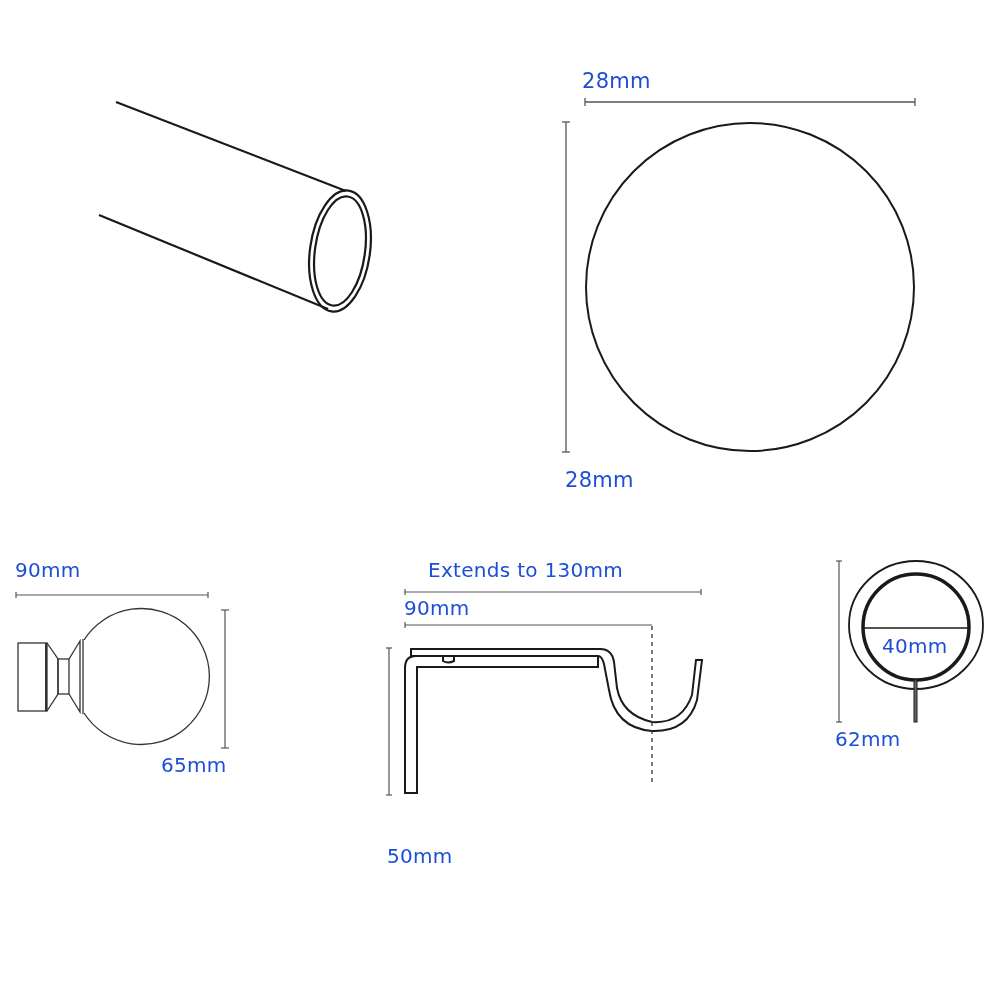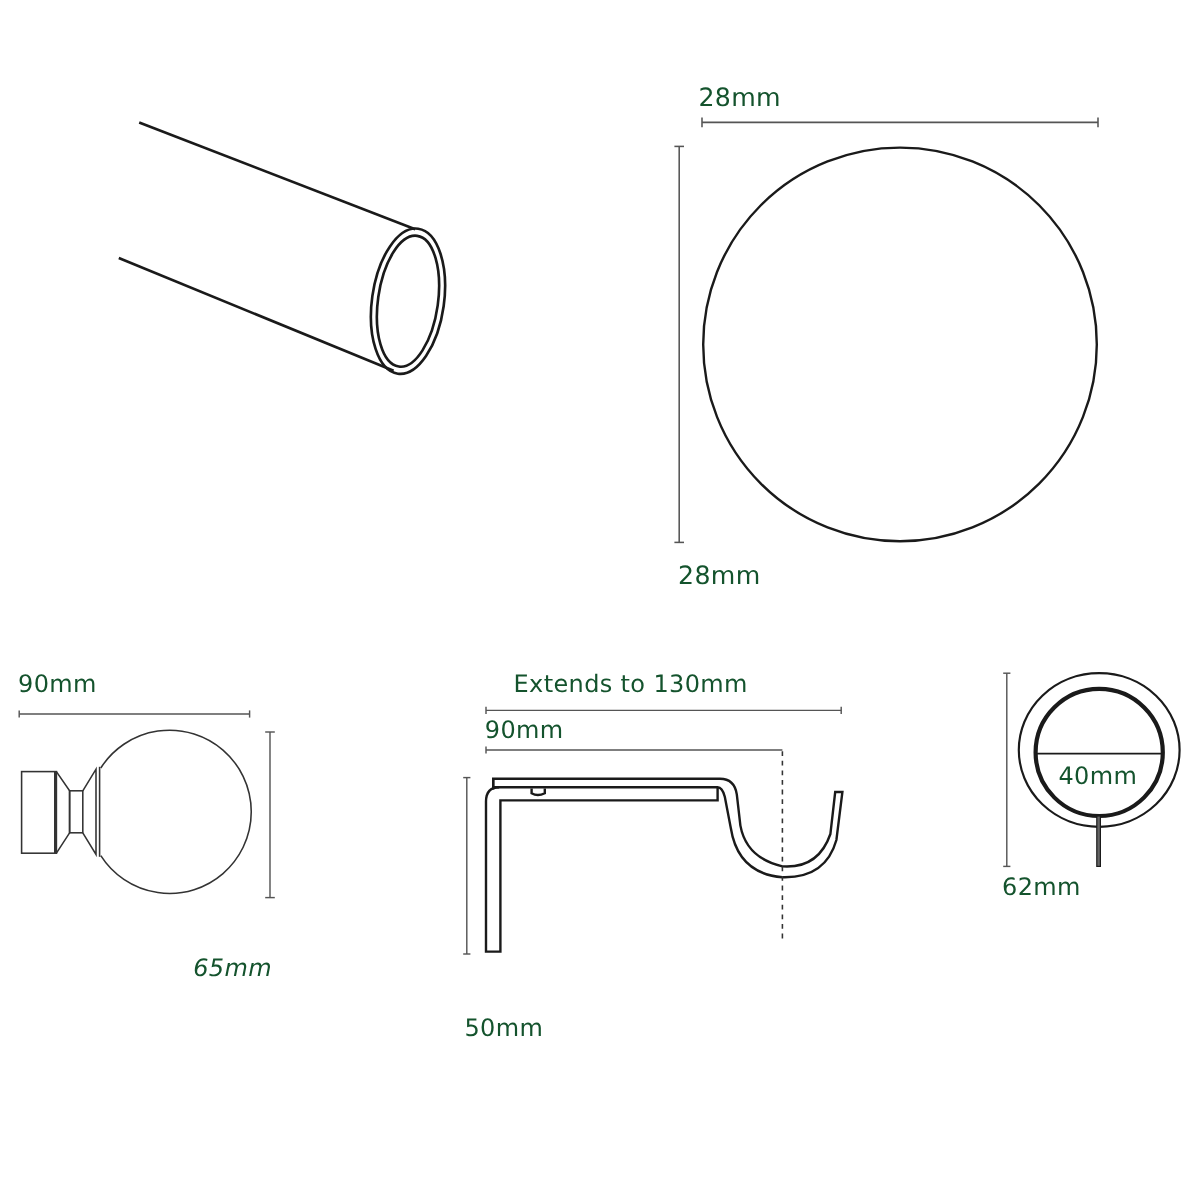--- a/index.html
+++ b/index.html
@@ -20,21 +20,21 @@
       left: 0;
       top: 0;
       width: 1000px;
       height: 1000px;
     }
     .lbl {
       position: absolute;
       font-size: 20px;
       line-height: 20px;
       white-space: nowrap;
-      color: #14532d;
+      color: #1d4ed8;
       letter-spacing: 0.3px;
     }
   </style>
 </head>
 <body>
 
 <svg class="canvas" viewBox="0 0 1000 1000" xmlns="http://www.w3.org/2000/svg">
 
   <g fill="none" stroke="#1a1a1a" stroke-width="2.2">
     <line x1="116" y1="102" x2="346" y2="191"></line>
@@ -127,20 +127,20 @@
       <line x1="836" y1="561" x2="842" y2="561"></line>
       <line x1="836" y1="722" x2="842" y2="722"></line>
     </g>
   </g>
 </svg>
 
 <div class="lbl" style="left:582px; top:71px; font-size:21px;">28mm</div>
 <div class="lbl" style="left:565px; top:470px; font-size:21px;">28mm</div>
 
 <div class="lbl" style="left:15px; top:560px;">90mm</div>
-<div class="lbl" style="left:161px; top:796px;font-style:italic;">65mm</div>
+<div class="lbl" style="left:161px; top:755px;">65mm</div>
 
 <div class="lbl" style="left:428px; top:560px;">Extends to 130mm</div>
 <div class="lbl" style="left:404px; top:598px;">90mm</div>
 <div class="lbl" style="left:387px; top:846px;">50mm</div>
 
 <div class="lbl" style="left:882px; top:636px;">40mm</div>
 <div class="lbl" style="left:835px; top:729px;">62mm</div>
 
 </body></html>

